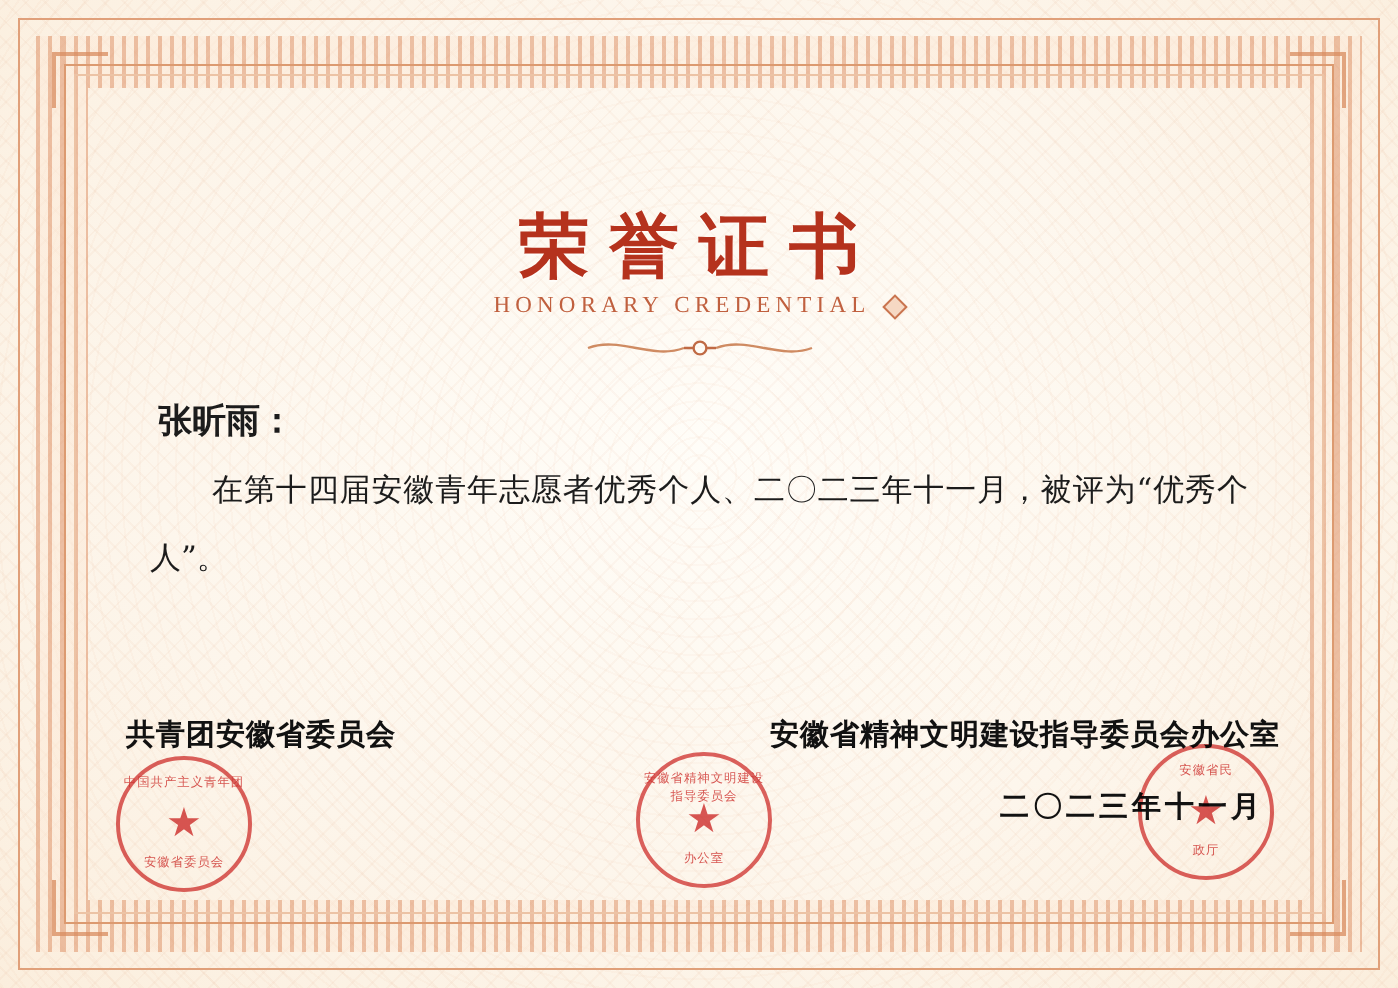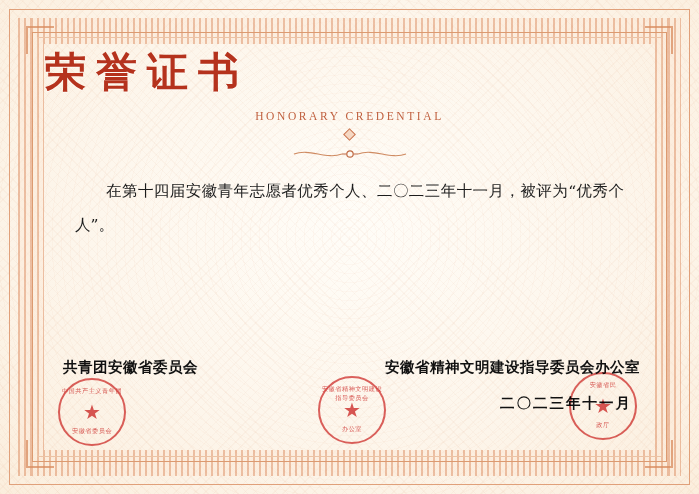--- a/index.html
+++ b/index.html
@@ -89,36 +89,35 @@
   .corner.tr { right: 26px; top: 26px; border-left: none; border-bottom: none; }
   .corner.bl { left: 26px; bottom: 26px; border-right: none; border-top: none; }
   .corner.br { right: 26px; bottom: 26px; border-left: none; border-top: none; }
 
   .content {
     position: absolute;
     left: 45px; top: 45px; right: 45px; bottom: 45px;
   }
 
   .title {
-    text-align: left;
-    font-size: 41px;
+    text-align: center;
+    margin-top: 55px;
+    font-size: 35px;
     letter-spacing: 10px;
     font-weight: bold;
     color: #b5321d;
     font-family: "DejaVu Serif", "Liberation Serif", serif;
     text-shadow: 0 1px 0 rgba(255,255,255,0.6);
   }
 
   .subtitle-row {
-    margin-top: 10px;
     display: flex;
     align-items: center;
     justify-content: center;
     gap: 8px;
-    flex-direction: column;
   }
   .subtitle {
     font-size: 11.5px;
     letter-spacing: 2.6px;
     color: #c0603f;
     font-family: "Liberation Serif", serif;
   }
   .sub-diamond {
     width: 7px; height: 7px;
     transform: rotate(45deg);
@@ -240,20 +239,21 @@
     <div class="flourish">
       <svg width="120" height="16" viewBox="0 0 120 16">
         <path d="M4 8 C 20 2, 36 14, 52 8" stroke="#cf8b62" stroke-width="1.2" fill="none"></path>
         <path d="M68 8 C 84 2, 100 14, 116 8" stroke="#cf8b62" stroke-width="1.2" fill="none"></path>
         <circle cx="60" cy="8" r="3.2" fill="none" stroke="#c06a44" stroke-width="1.2"></circle>
         <path d="M52 8 L 56.6 8 M63.4 8 L 68 8" stroke="#c06a44" stroke-width="1.2"></path>
       </svg>
     </div>
 
     <div class="body-text">
+      <div class="recipient">张昕雨：</div>
       <div class="para">在第十四届安徽青年志愿者优秀个人、二〇二三年十一月，被评为“优秀个人”。</div>
     </div>
 
     <div class="signature-row">
       <div class="org">共青团安徽省委员会</div>
       <div class="org">安徽省精神文明建设指导委员会办公室</div>
     </div>
 
     <div class="date-row">二〇二三年十一月</div>
   </div>

